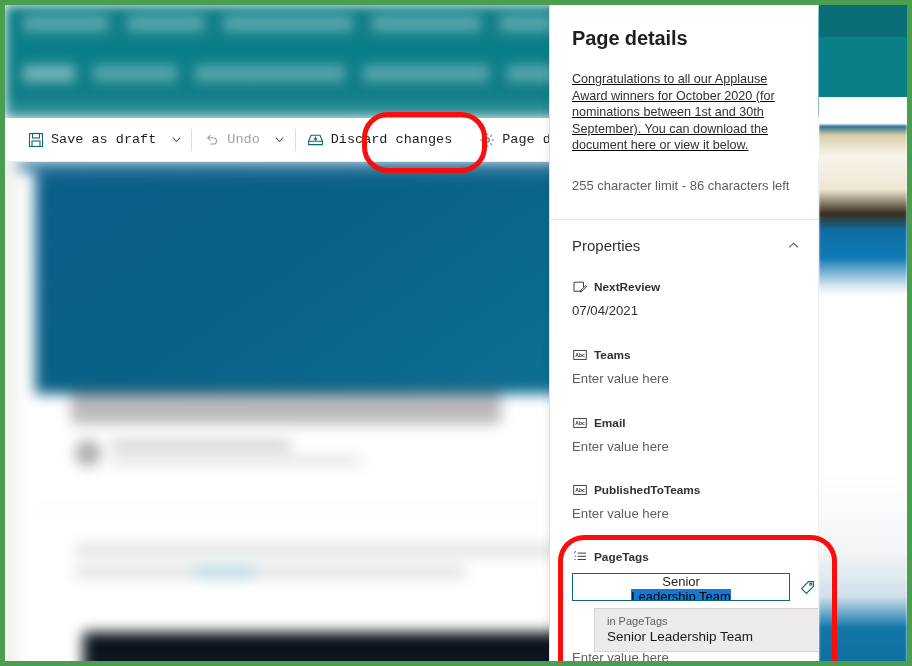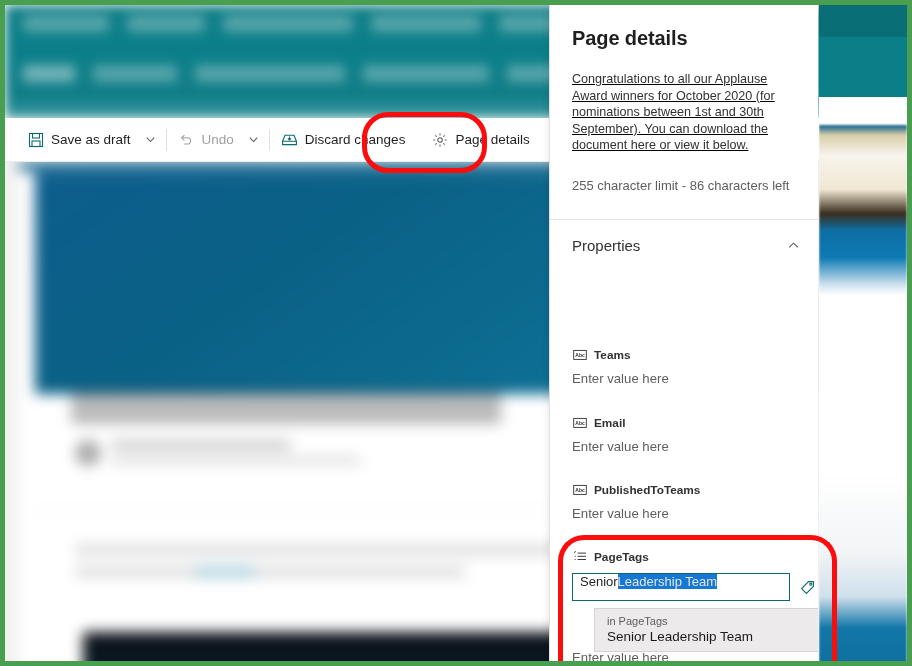--- a/index.html
+++ b/index.html
@@ -56,21 +56,21 @@
     width: 814px; height: 44px;
     background: #ffffff;
     border-bottom: 1px solid #edebe9;
     display: flex; align-items: center;
     padding-left: 14px;
   }
   .cmd {
     display: flex; align-items: center;
     height: 38px; padding: 0 8px;
     color: #201f1e; font-size: 13.5px;
-    cursor: default; white-space: nowrap;
+    cursor: default; white-space: nowrap; font-family: Liberation Mono, monospace;
   }
   .cmd .ico { width: 17px; height: 17px; margin-right: 7px; flex: none;
               display: flex; align-items: center; justify-content: center; }
   .cmd .ico svg { display: block; }
   .cmd.disabled { color: #a19f9d; }
   .chevbtn {
     width: 24px; height: 38px;
     display: flex; align-items: center; justify-content: center;
     cursor: default;
   }
@@ -254,27 +254,27 @@
   
   #tagRow {
     position: absolute; left: 22px; top: 568px;
     width: 248px; height: 28px;
     display: flex; align-items: center;
   }
   #tagInput {
     width: 219px; height: 28px;
     border: 1px solid #0b6a6e;
     background: #ffffff;
-    display: flex; align-items: flex-start;
+    display: flex; align-items: center;
     padding: 0 7px;
     font-size: 13px; color: #201f1e;
-    overflow: hidden; white-space: nowrap;
+    overflow: hidden; white-space: nowrap; flex-direction: column;
   }
   #tagSel {
-    background: #1578d3; color: #e5e5e5;
+    background: #1578d3; color: #000000;
   }
   #tagIconBtn {
     width: 26px; height: 28px;
     display: flex; align-items: center; justify-content: center;
     color: #0b6a6e; margin-left: 4px;
   }
   #tagSuggest {
     position: absolute; left: 44px; top: 603px;
     width: 234px; height: 44px;
     background: #eceaea;
@@ -433,20 +433,33 @@
 
       <div id="propsHeader">
         <span id="propsTitle">Properties</span>
         <span id="propsChev">
           <svg width="13" height="13" viewBox="0 0 13 13" fill="none" stroke="#605e5c" stroke-width="1.1">
             <path d="M2.2 8.3 L6.5 4.2 L10.8 8.3"></path>
           </svg>
         </span>
       </div>
 
+      <div class="prop" id="p-nextreview">
+        <div class="prop-label">
+          <span class="picon">
+            <svg width="14" height="14" viewBox="0 0 14 14" fill="none" stroke="#323130" stroke-width="0.95">
+              <path d="M1 2.2 H10.5 V7.2"></path>
+              <path d="M1 2.2 V11.2 H8.2"></path>
+              <path d="M12.6 5.6 L8.1 10.1 L7.1 12.1 L9.1 11.1 L13.6 6.6 Z"></path>
+            </svg>
+          </span>
+          <span>NextReview</span>
+        </div>
+        <div class="prop-value">07/04/2021</div>
+      </div>
 
       <div class="prop" id="p-teams">
         <div class="prop-label">
           <span class="picon">
             <svg width="14" height="12" viewBox="0 0 14 12" fill="none" stroke="#323130" stroke-width="0.9">
               <rect x="0.7" y="1.4" width="12.6" height="9"></rect>
               <text x="7" y="7.9" font-size="5" fill="#323130" stroke="none" text-anchor="middle" font-family="Liberation Sans, sans-serif">Abc</text>
             </svg>
           </span>
           <span>Teams</span>

